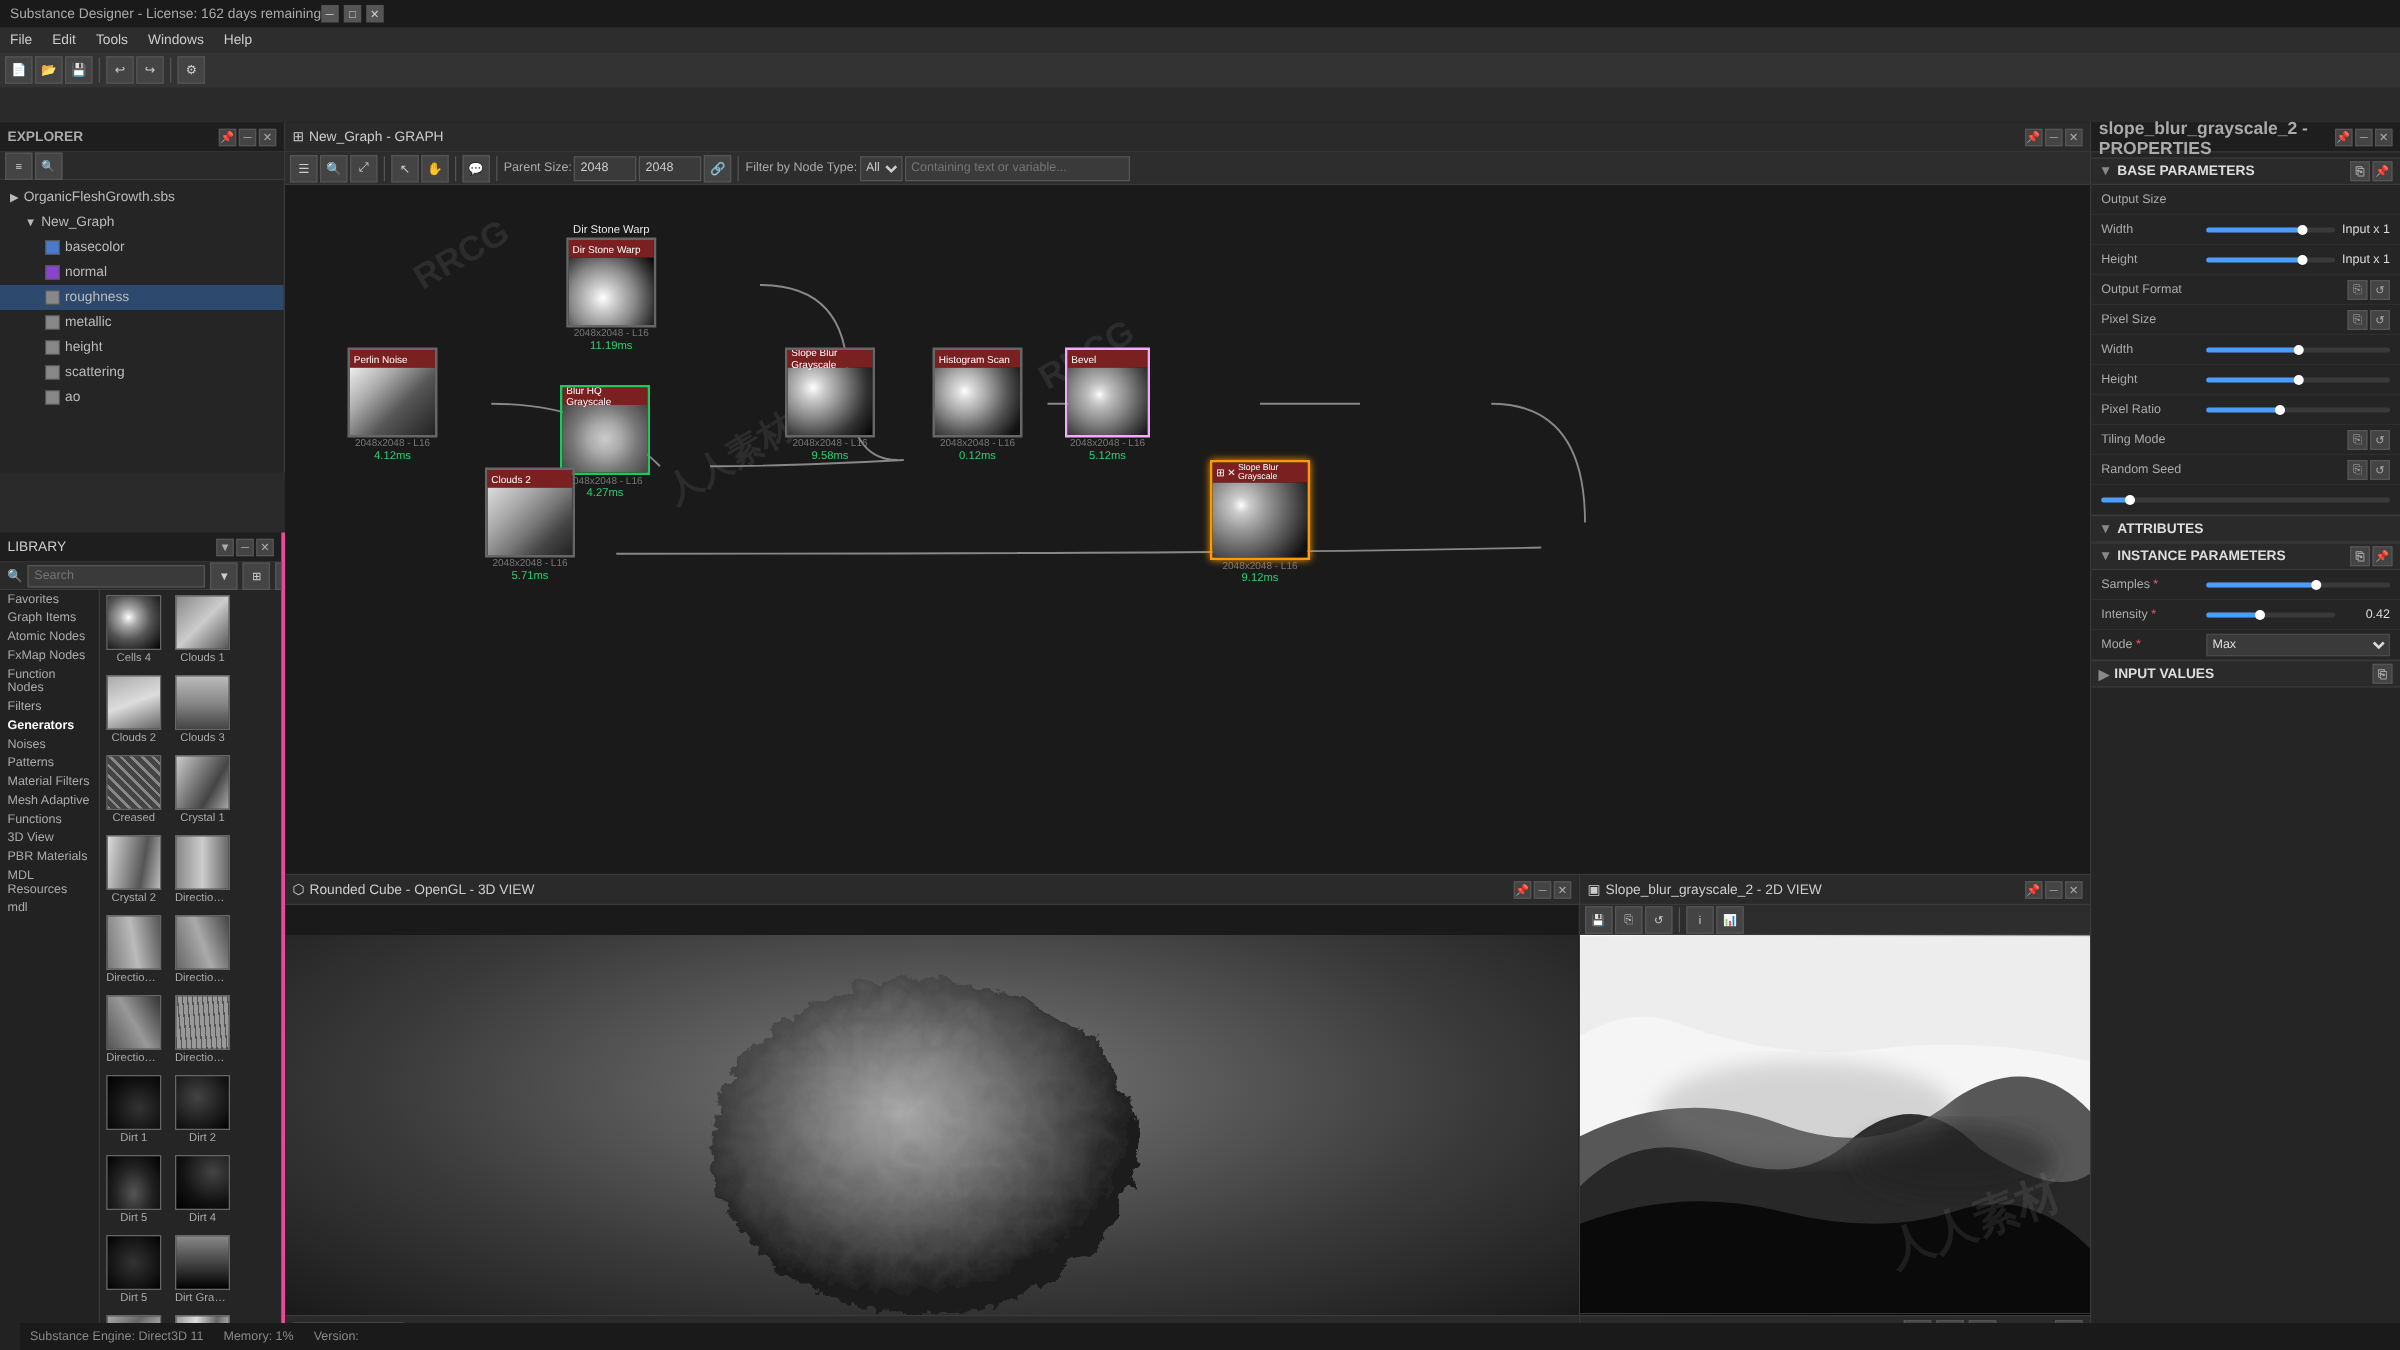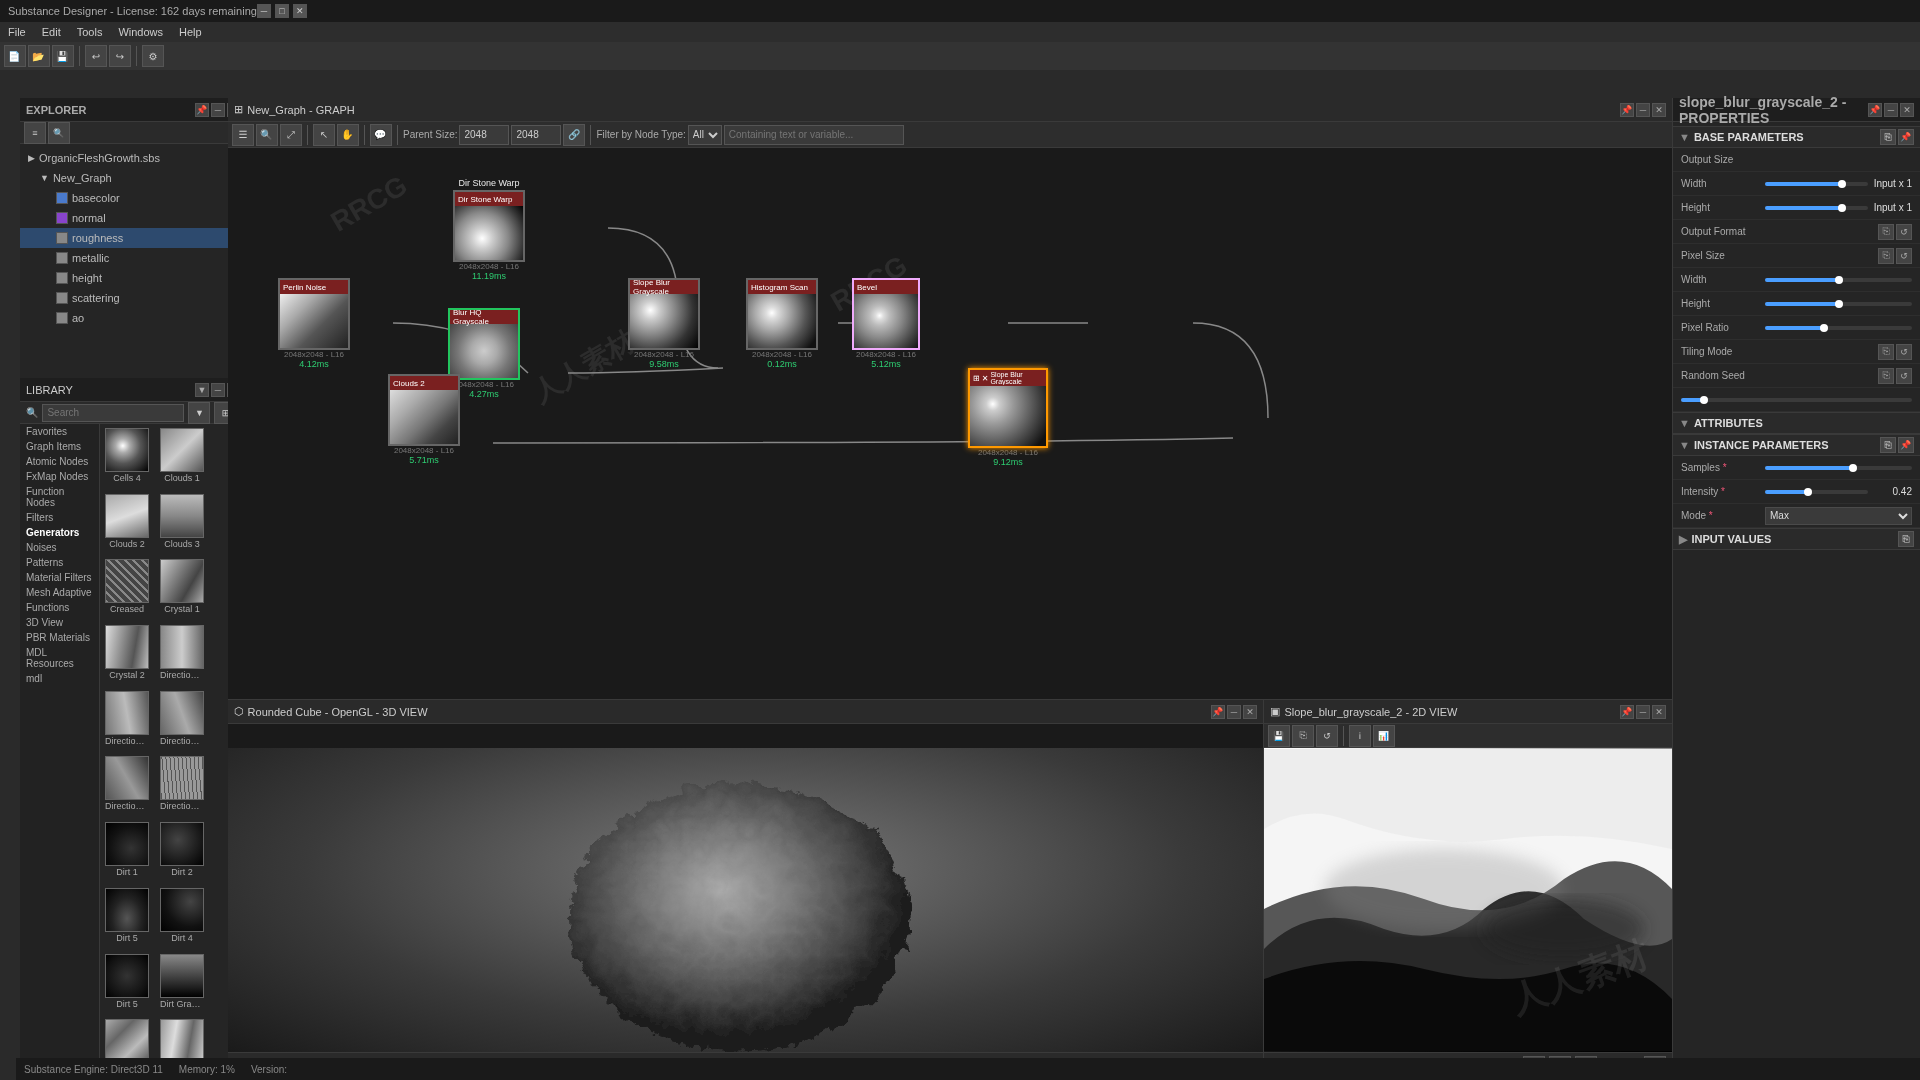--- a/index.html
+++ b/index.html
@@ -151,26 +151,27 @@
     .tree-color-swatch {
       width: 12px; height: 12px;
       border: 1px solid #555;
       margin-right: 4px;
       flex-shrink: 0;
     }
 
     
     #library-panel {
       background: #252525;
-      border-right: 1px solid #ec4899;
+      border-right: 3px solid #ec4899;
       display: flex;
       flex-direction: column;
       width: 228px;
       flex-shrink: 0;
       height: 380px;
+      margin-top: 48px;
     }
     #library-header {
       height: 24px;
       background: #1e1e1e;
       display: flex;
       align-items: center;
       padding: 0 6px;
       justify-content: space-between;
       border-bottom: 1px solid #3a3a3a;
     }
@@ -231,21 +232,20 @@
       text-overflow: ellipsis;
       white-space: nowrap;
     }
 
     
     #left-column {
       width: 228px;
       display: flex;
       flex-direction: column;
       flex-shrink: 0;
-      padding-left: 20px;
     }
 
     
     #center-area {
       flex: 1;
       display: flex;
       flex-direction: column;
       min-width: 0;
     }
 

